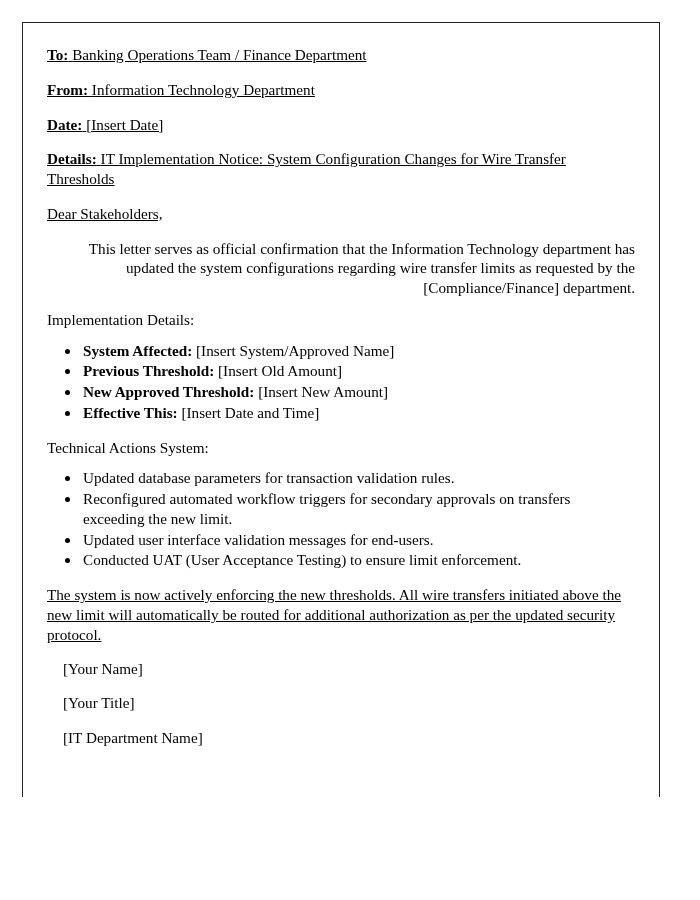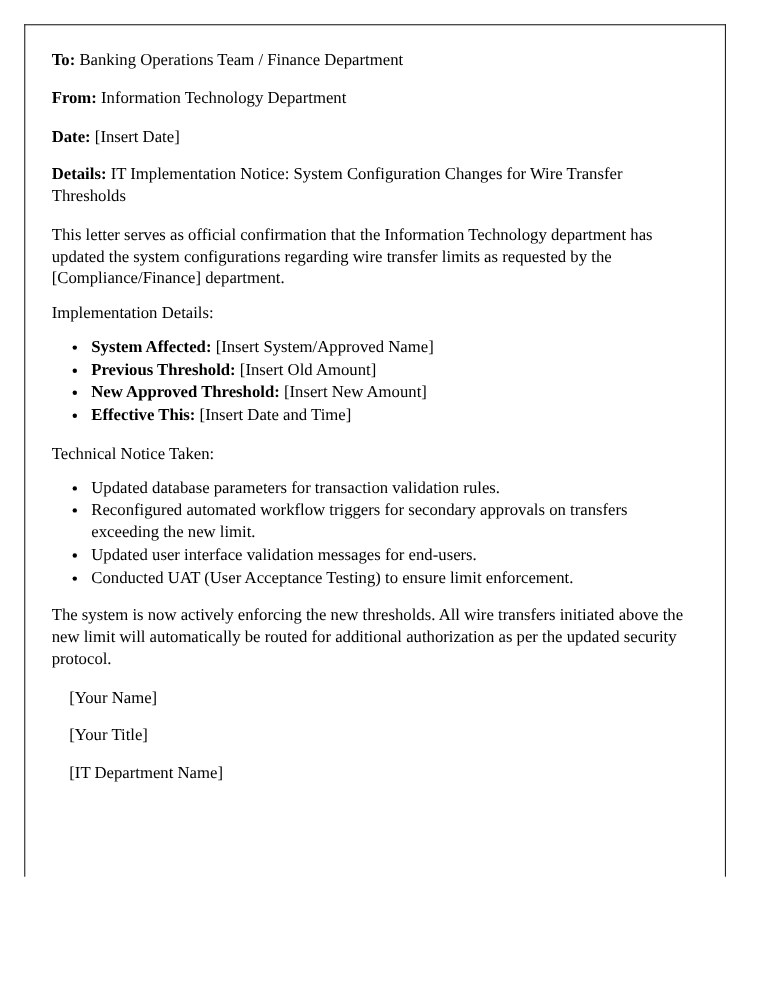--- a/index.html
+++ b/index.html
@@ -31,23 +31,25 @@
   }
 
   .letter-body {
     padding: 22px 24px 0 24px;
     font-size: 15.2px;
     line-height: 1.30;
   }
 
   .block {
     margin: 0 0 15px 0;
+    text-decoration: underline;
   }
   .block-tight {
     margin: 0 0 12px 0;
+    text-align: right;
   }
 
   .label {
     font-weight: bold;
   }
 
   .heading {
     font-weight: normal;
     margin: 0 0 11px 0;
   }
@@ -89,20 +91,21 @@
     <p class="block">
       <span class="label">Date:</span>
       <span>[Insert Date]</span>
     </p>
 
     <p class="block">
       <span class="label">Details:</span>
       <span>IT Implementation Notice: System Configuration Changes for Wire Transfer Thresholds</span>
     </p>
 
+    <p class="block">Dear Stakeholders,</p>
 
     <p class="block-tight">This letter serves as official confirmation that the Information Technology department has updated the system configurations regarding wire transfer limits as requested by the [Compliance/Finance] department.</p>
 
     <p class="heading">Implementation Details:</p>
 
     <ul class="bullets">
       <li>
         <span class="label">System Affected:</span>
         <span>[Insert System/Approved Name]</span>
       </li>
@@ -113,21 +116,21 @@
       <li>
         <span class="label">New Approved Threshold:</span>
         <span>[Insert New Amount]</span>
       </li>
       <li>
         <span class="label">Effective This:</span>
         <span>[Insert Date and Time]</span>
       </li>
     </ul>
 
-    <p class="heading">Technical Notice Taken:</p>
+    <p class="heading">Technical Actions System:</p>
 
     <ul class="bullets">
       <li>Updated database parameters for transaction validation rules.</li>
       <li>Reconfigured automated workflow triggers for secondary approvals on transfers exceeding the new limit.</li>
       <li>Updated user interface validation messages for end-users.</li>
       <li>Conducted UAT (User Acceptance Testing) to ensure limit enforcement.</li>
     </ul>
 
     <p class="block">The system is now actively enforcing the new thresholds. All wire transfers initiated above the new limit will automatically be routed for additional authorization as per the updated security protocol.</p>
 

